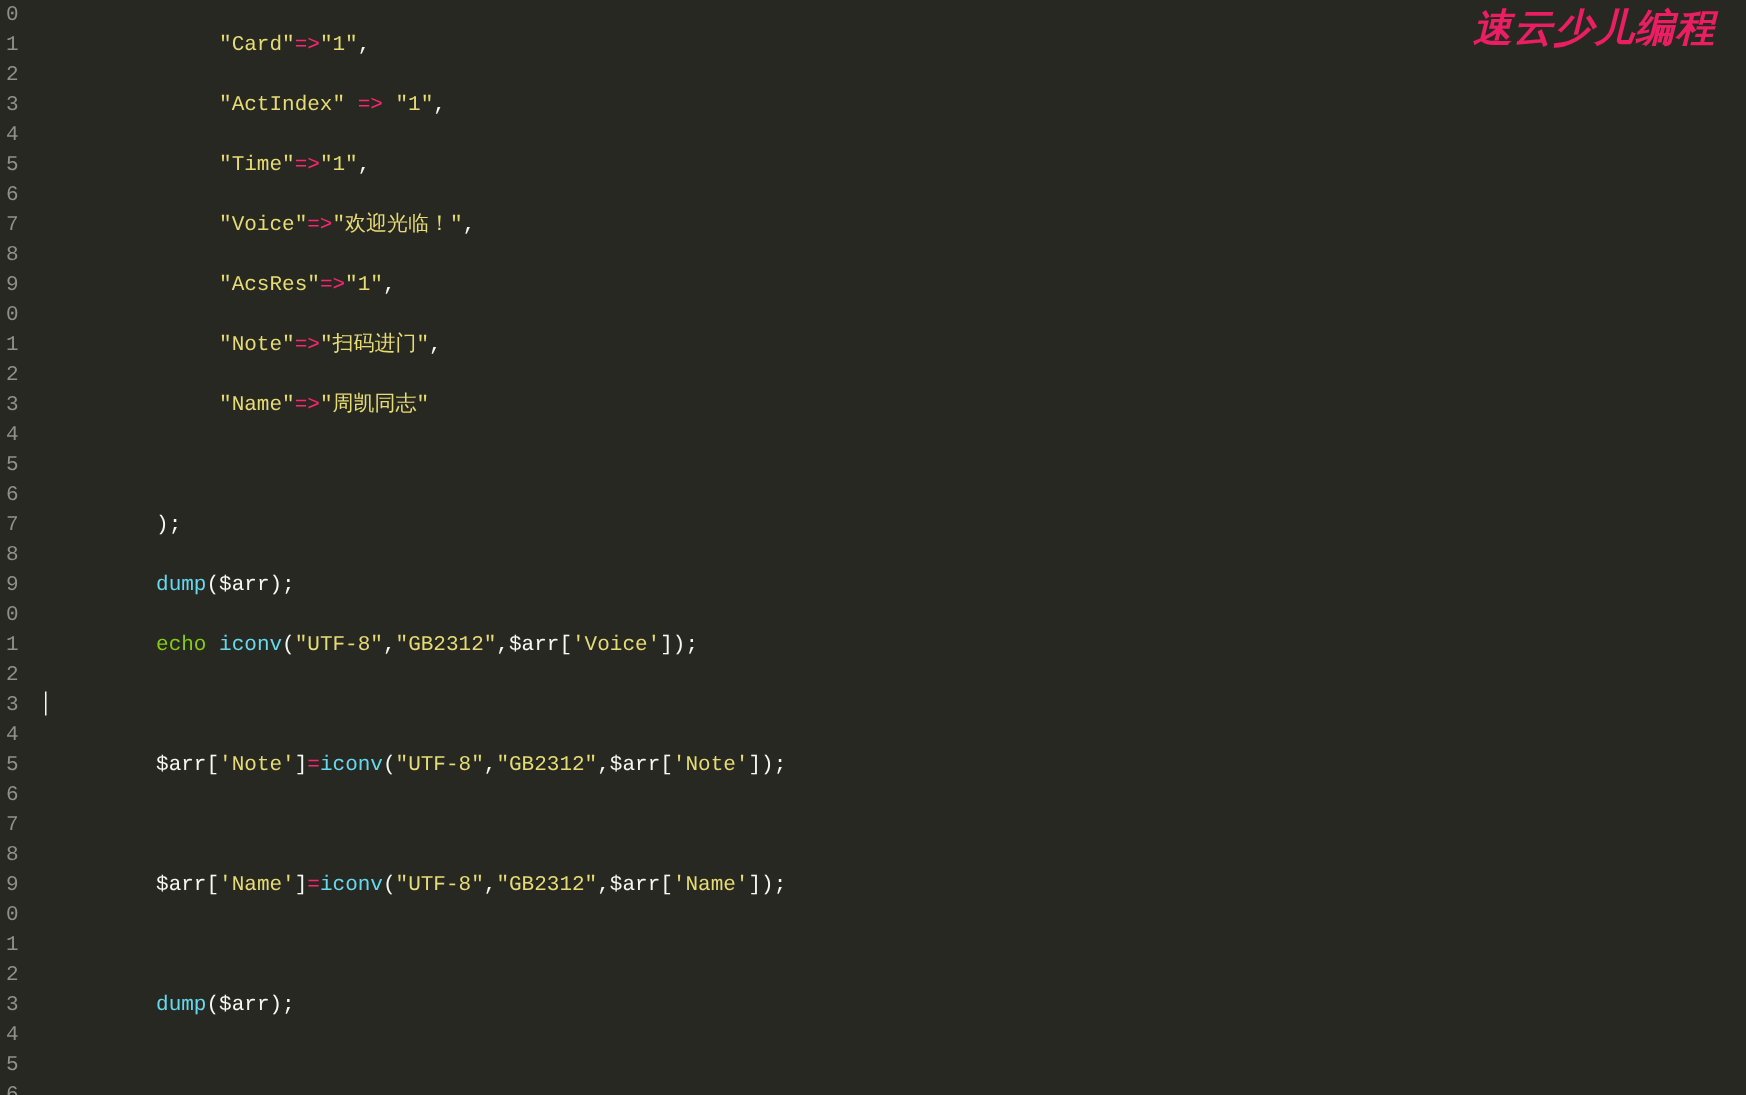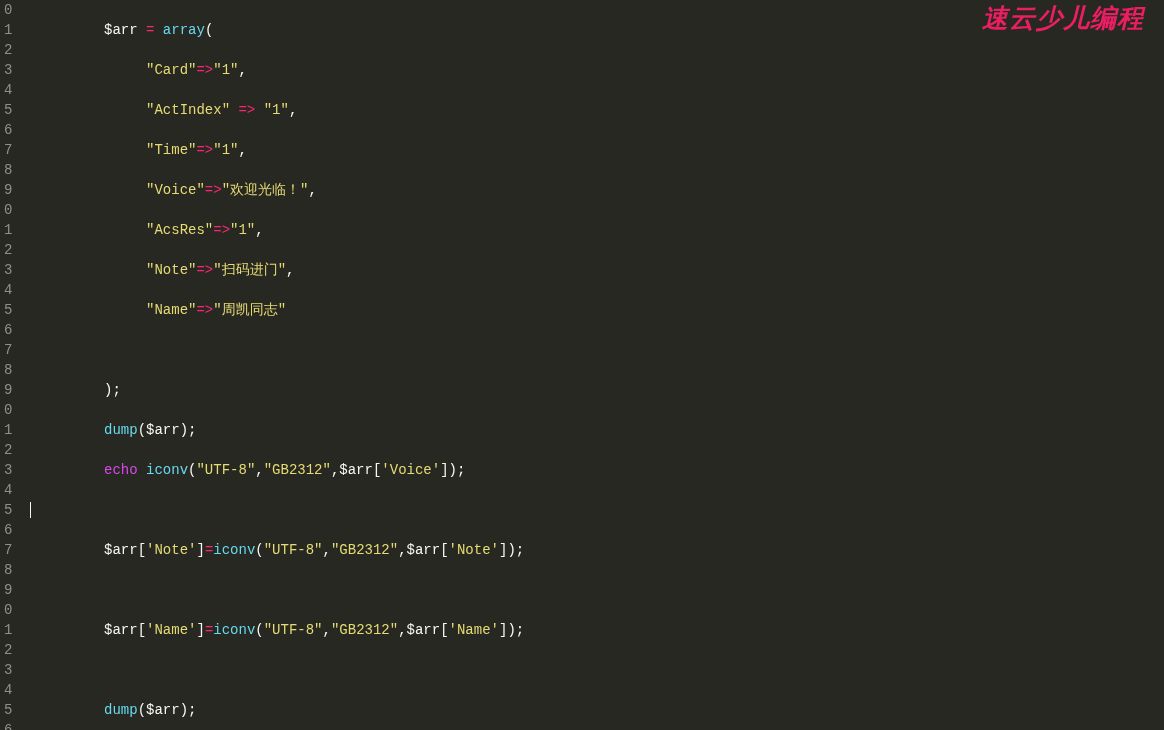--- a/index.html
+++ b/index.html
@@ -59,21 +59,21 @@
       font-weight: bold;
       color: #e91e63;
       font-style: italic;
       letter-spacing: 1px;
     }
     
     .c-var { color: #f8f8f2; }
     .c-op { color: #f92672; }
     .c-fn { color: #66d9ef; }
     .c-str { color: #e6db74; }
-    .c-kw { color: #d946ef; }
+    .c-kw { color: #84cc16; }
     .c-punct { color: #f8f8f2; }
   </style>
 </head>
 <body>
 
 <div class="logo">速云少儿编程</div>
 
 <div class="editor">
   <div class="gutter">
     <div class="ln">0</div>
@@ -110,21 +110,20 @@
     <div class="ln">1</div>
     <div class="ln">2</div>
     <div class="ln">3</div>
     <div class="ln">4</div>
     <div class="ln">5</div>
     <div class="ln">6</div>
 
   </div>
 
   <div class="code">
-<div class="line"><span>         </span><span class="c-var">$arr</span><span class="c-op"> = </span><span class="c-fn">array</span><span class="c-punct">(</span></div>
 <div class="line"><span>              </span><span class="c-str">"Card"</span><span class="c-op">=&gt;</span><span class="c-str">"1"</span><span class="c-punct">,</span></div>
 <div class="line"><span>              </span><span class="c-str">"ActIndex"</span><span class="c-op"> =&gt; </span><span class="c-str">"1"</span><span class="c-punct">,</span></div>
 <div class="line"><span>              </span><span class="c-str">"Time"</span><span class="c-op">=&gt;</span><span class="c-str">"1"</span><span class="c-punct">,</span></div>
 <div class="line"><span>              </span><span class="c-str">"Voice"</span><span class="c-op">=&gt;</span><span class="c-str">"欢迎光临！"</span><span class="c-punct">,</span></div>
 <div class="line"><span>              </span><span class="c-str">"AcsRes"</span><span class="c-op">=&gt;</span><span class="c-str">"1"</span><span class="c-punct">,</span></div>
 <div class="line"><span>              </span><span class="c-str">"Note"</span><span class="c-op">=&gt;</span><span class="c-str">"扫码进门"</span><span class="c-punct">,</span></div>
 <div class="line"><span>              </span><span class="c-str">"Name"</span><span class="c-op">=&gt;</span><span class="c-str">"周凯同志"</span></div>
 <div class="line"></div>
 <div class="line"><span>         </span><span class="c-punct">);</span></div>
 <div class="line"><span>         </span><span class="c-fn">dump</span><span class="c-punct">(</span><span class="c-var">$arr</span><span class="c-punct">);</span></div>

